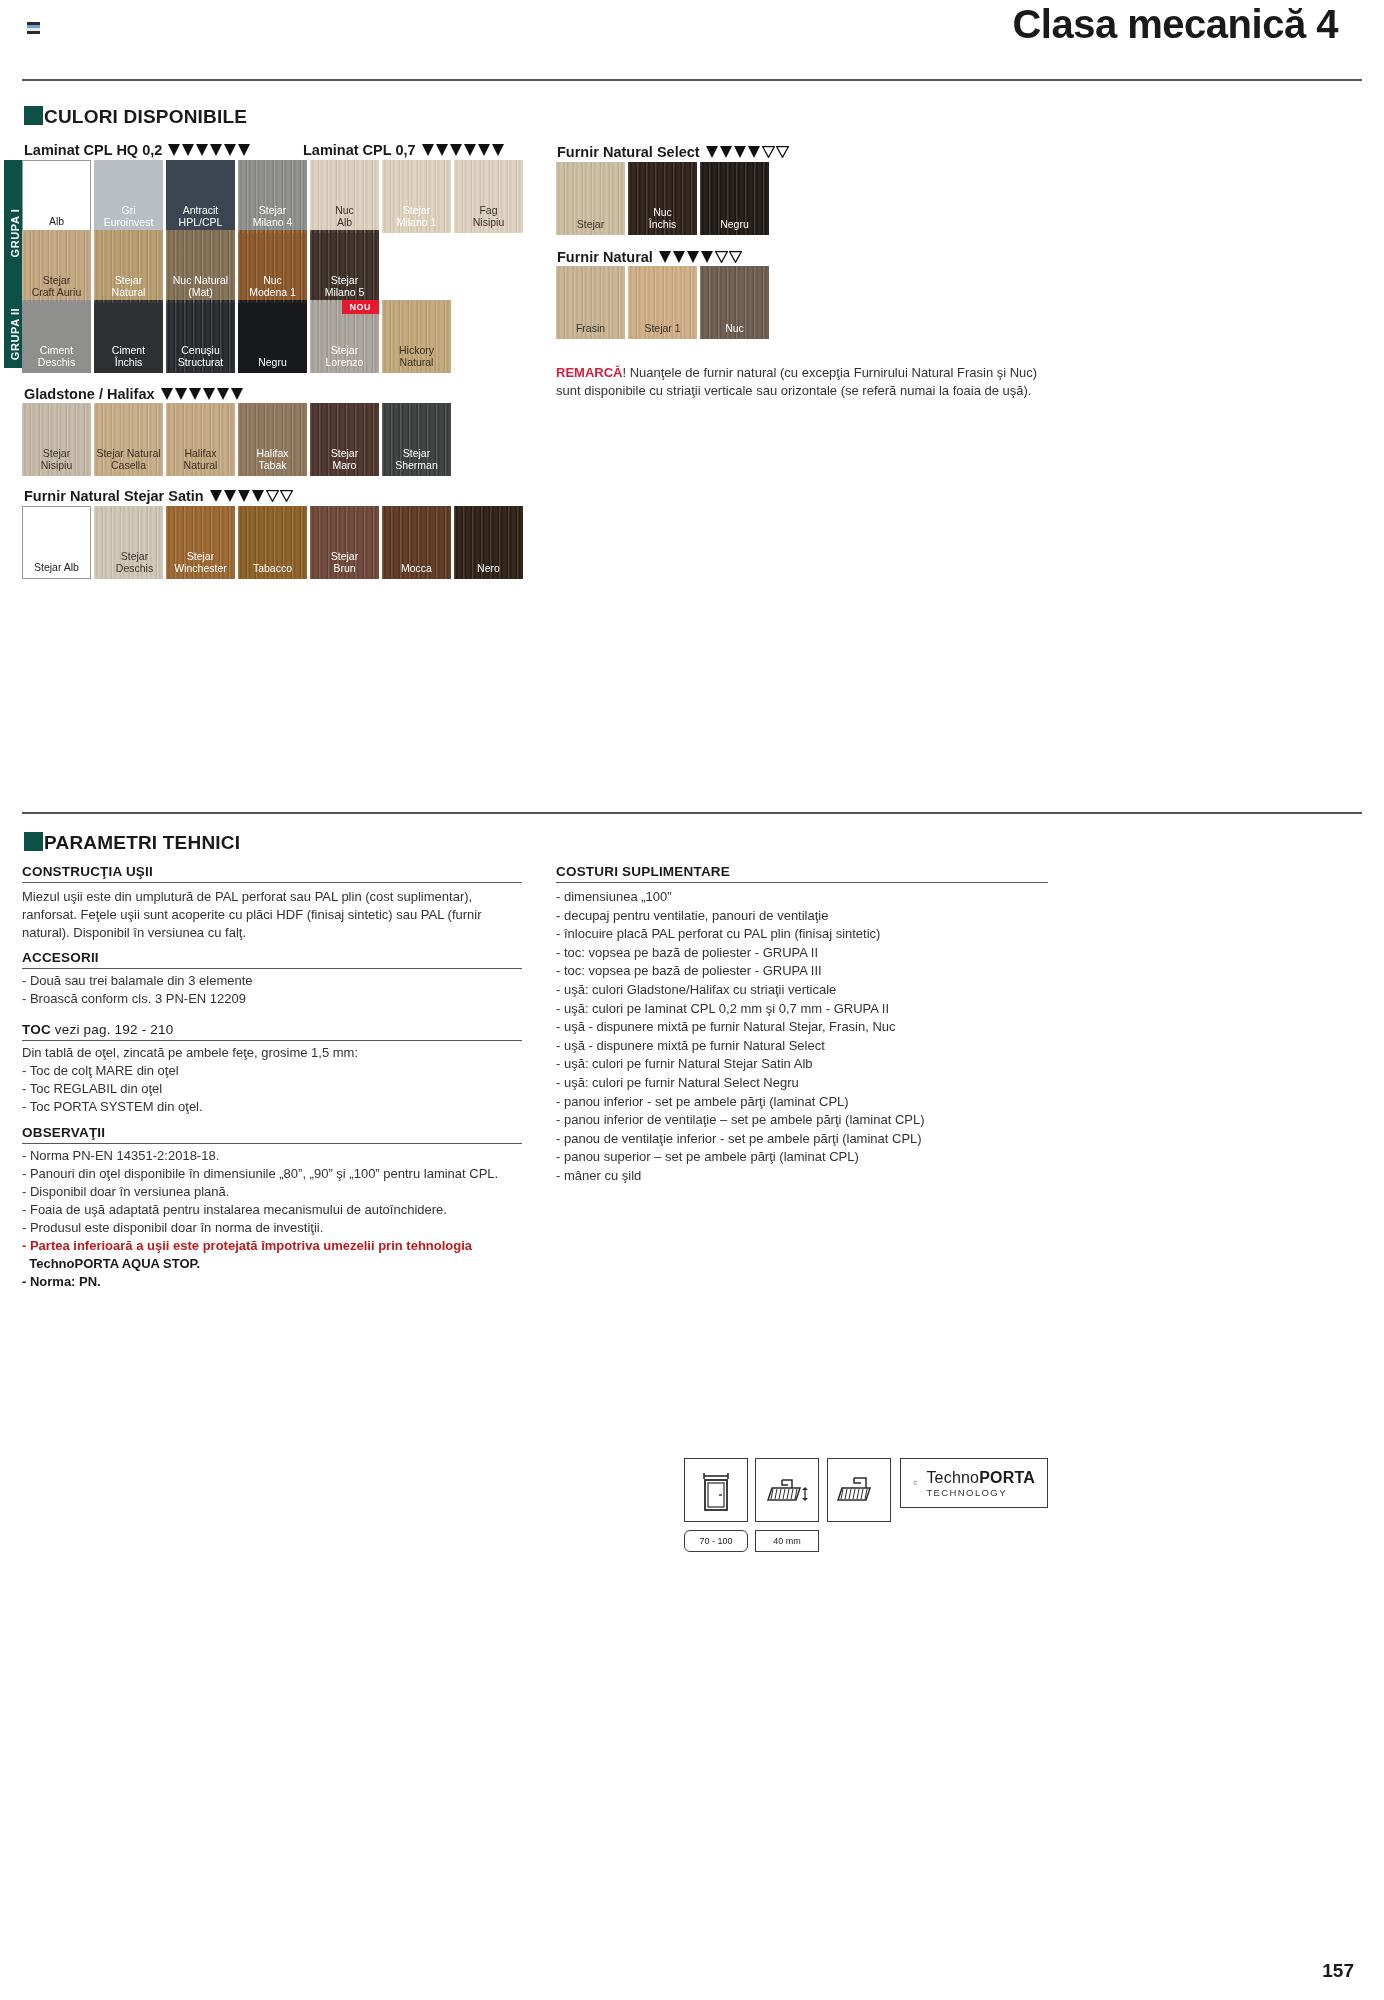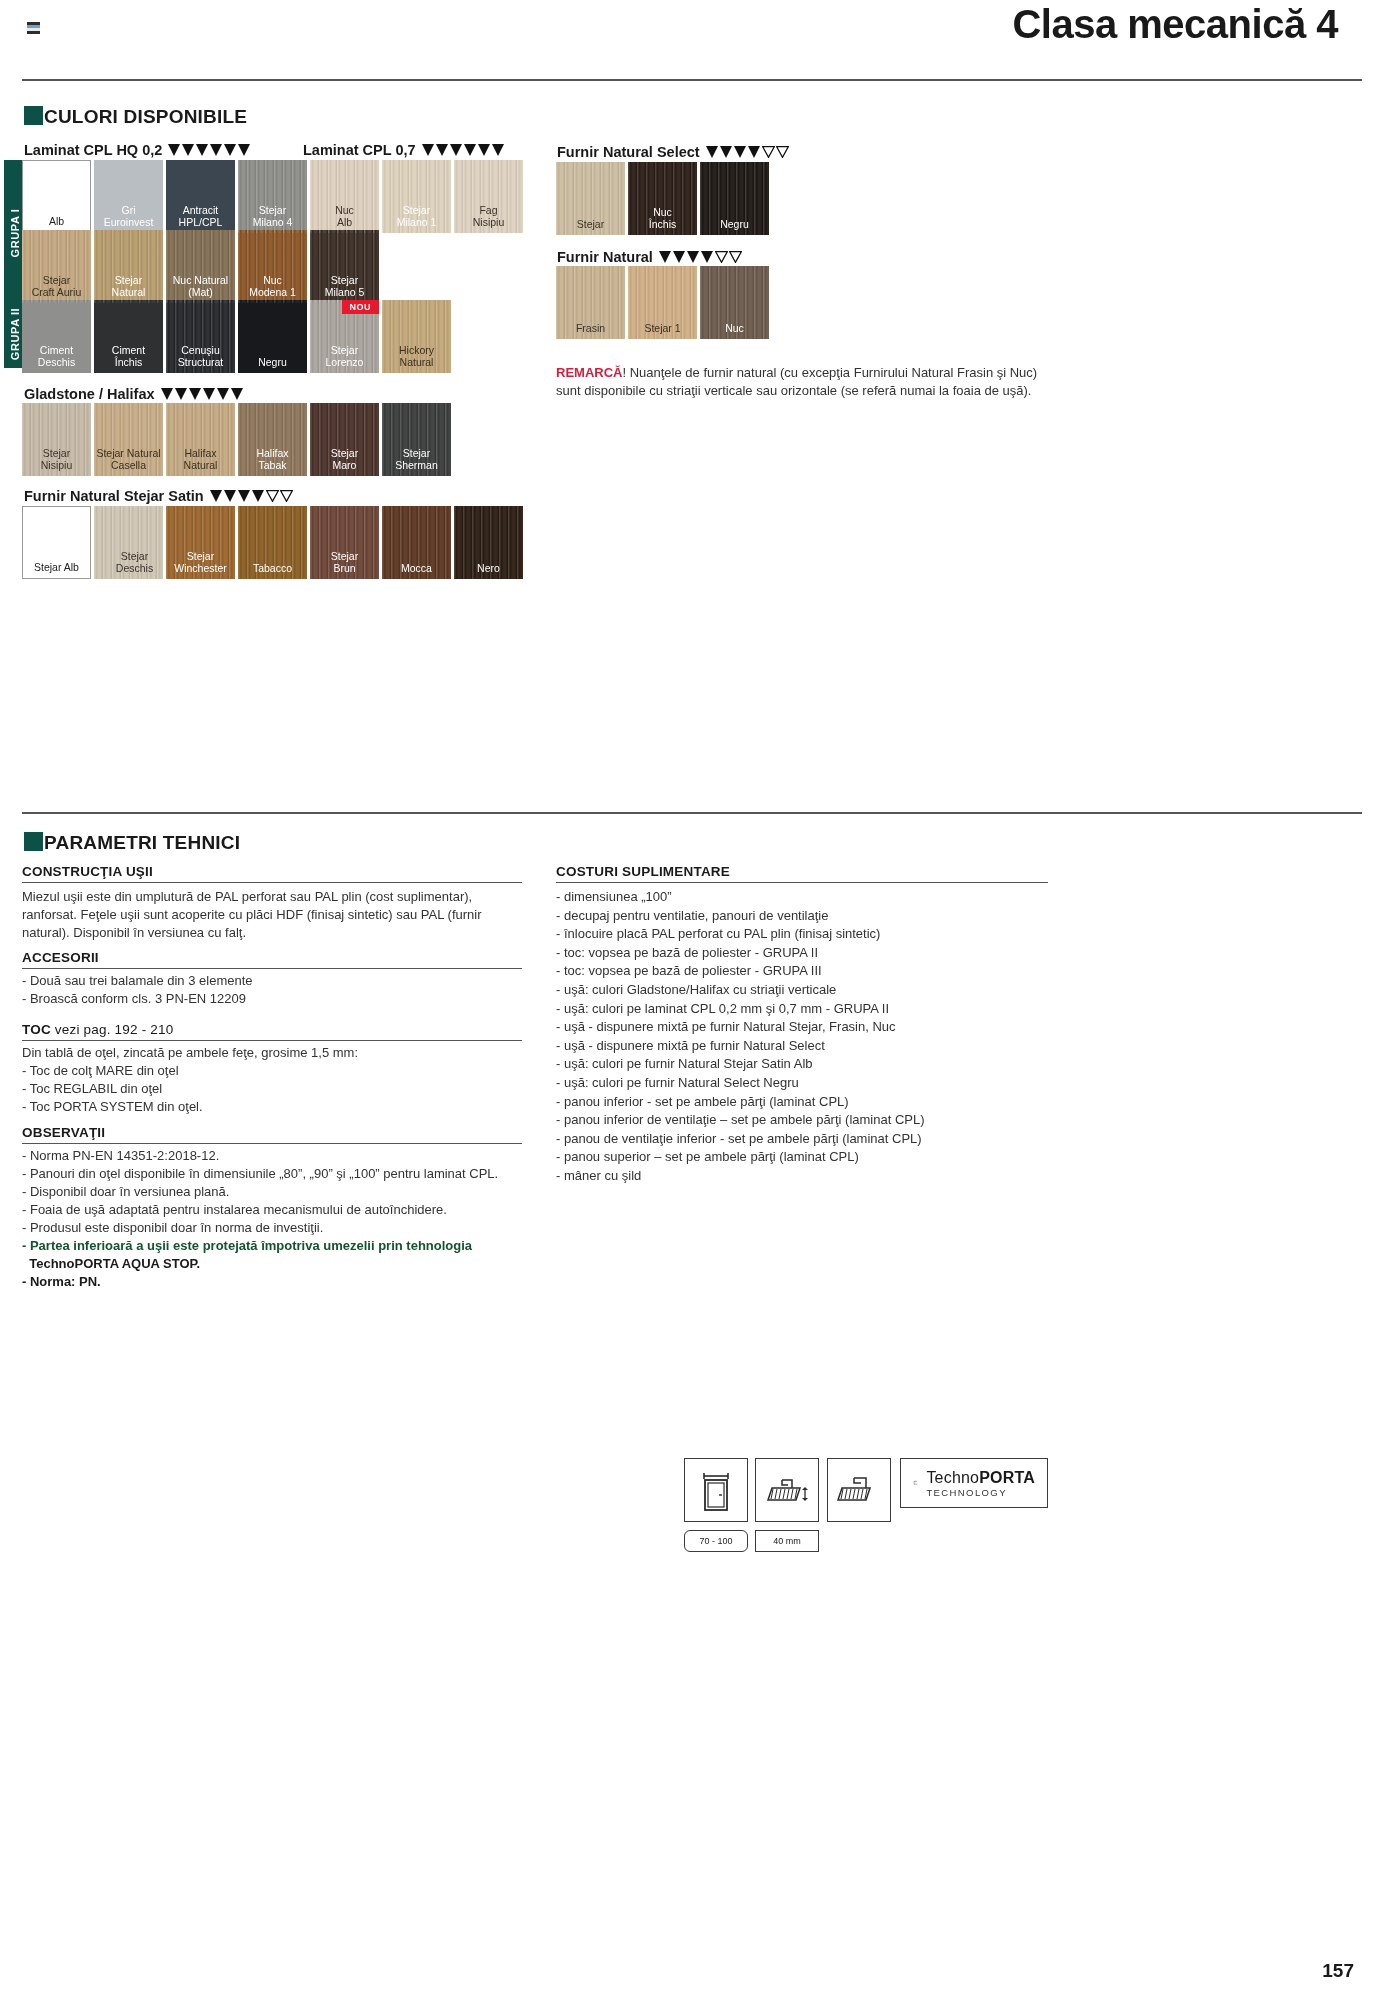--- a/index.html
+++ b/index.html
@@ -465,26 +465,26 @@
       <li>- Toc de colţ MARE din oţel</li>
       <li>- Toc REGLABIL din oţel</li>
       <li>- Toc PORTA SYSTEM din oţel.</li>
     </ul>
 </div>
 
 <div class="sub-head" style="left:22px; top:1125px;">OBSERVAŢII</div>
 <div class="sub-rule" style="left:22px; top:1143px; width:500px;"></div>
 <div class="body-txt" style="left:22px; top:1147px; width:520px;">
   <ul class="ls" id="ls-obs">
-      <li style="">- Norma PN-EN 14351-2:2018-12.</li>
+      <li style="">- Norma PN-EN 14351-2:2018-18.</li>
       <li style="">- Panouri din oţel disponibile în dimensiunile „80”, „90” şi „100” pentru laminat CPL.</li>
       <li style="">- Disponibil doar în versiunea plană.</li>
       <li style="">- Foaia de uşă adaptată pentru instalarea mecanismului de autoînchidere.</li>
       <li style="">- Produsul este disponibil doar în norma de investiţii.</li>
-      <li style="font-weight:bold;color:#14532d;">- Partea inferioară a uşii este protejată împotriva umezelii prin tehnologia</li>
+      <li style="font-weight:bold;color:#b91c1c;">- Partea inferioară a uşii este protejată împotriva umezelii prin tehnologia</li>
       <li style="font-weight:bold;color:#1a1a1a;">&nbsp;&nbsp;TechnoPORTA AQUA STOP.</li>
       <li style="font-weight:bold;color:#1a1a1a;">- Norma: PN.</li>
     </ul>
 </div>
 
 <div class="sub-head" style="left:556px; top:864px;">COSTURI SUPLIMENTARE</div>
 <div class="sub-rule" style="left:556px; top:882px; width:492px;"></div>
 <div class="body-txt" style="left:556px; top:888px; width:520px; line-height:18.6px;">
   <ul class="ls" id="ls-cost">
       <li>-  dimensiunea „100”</li>

